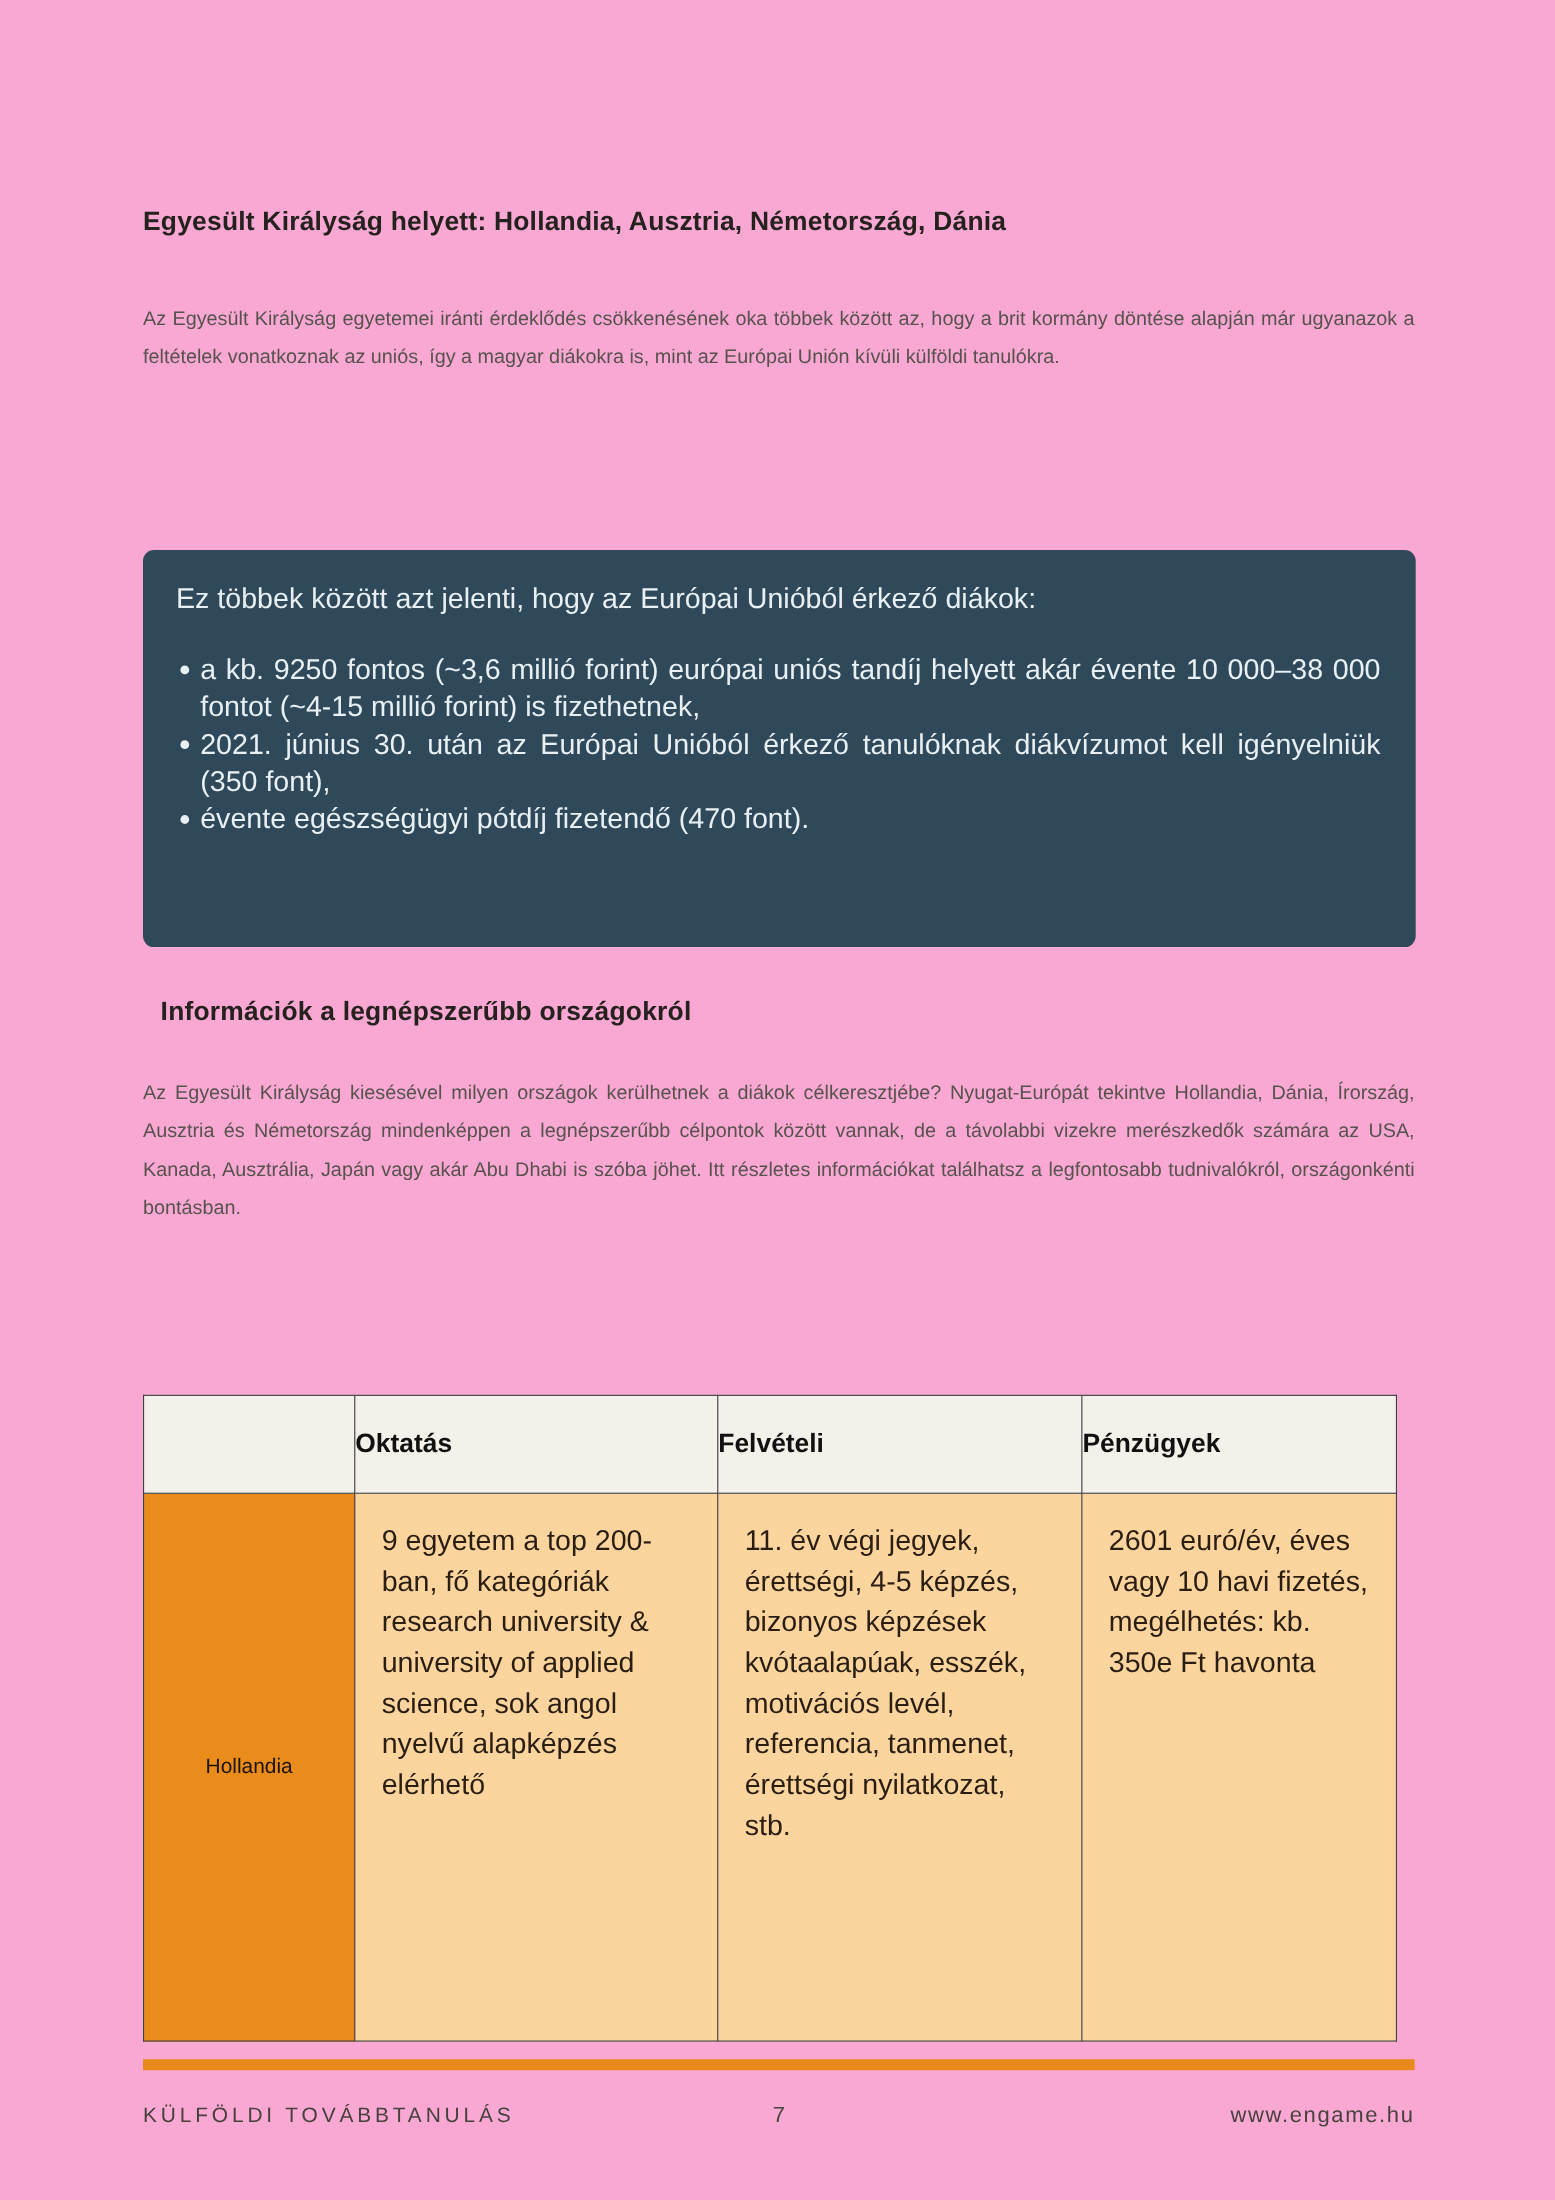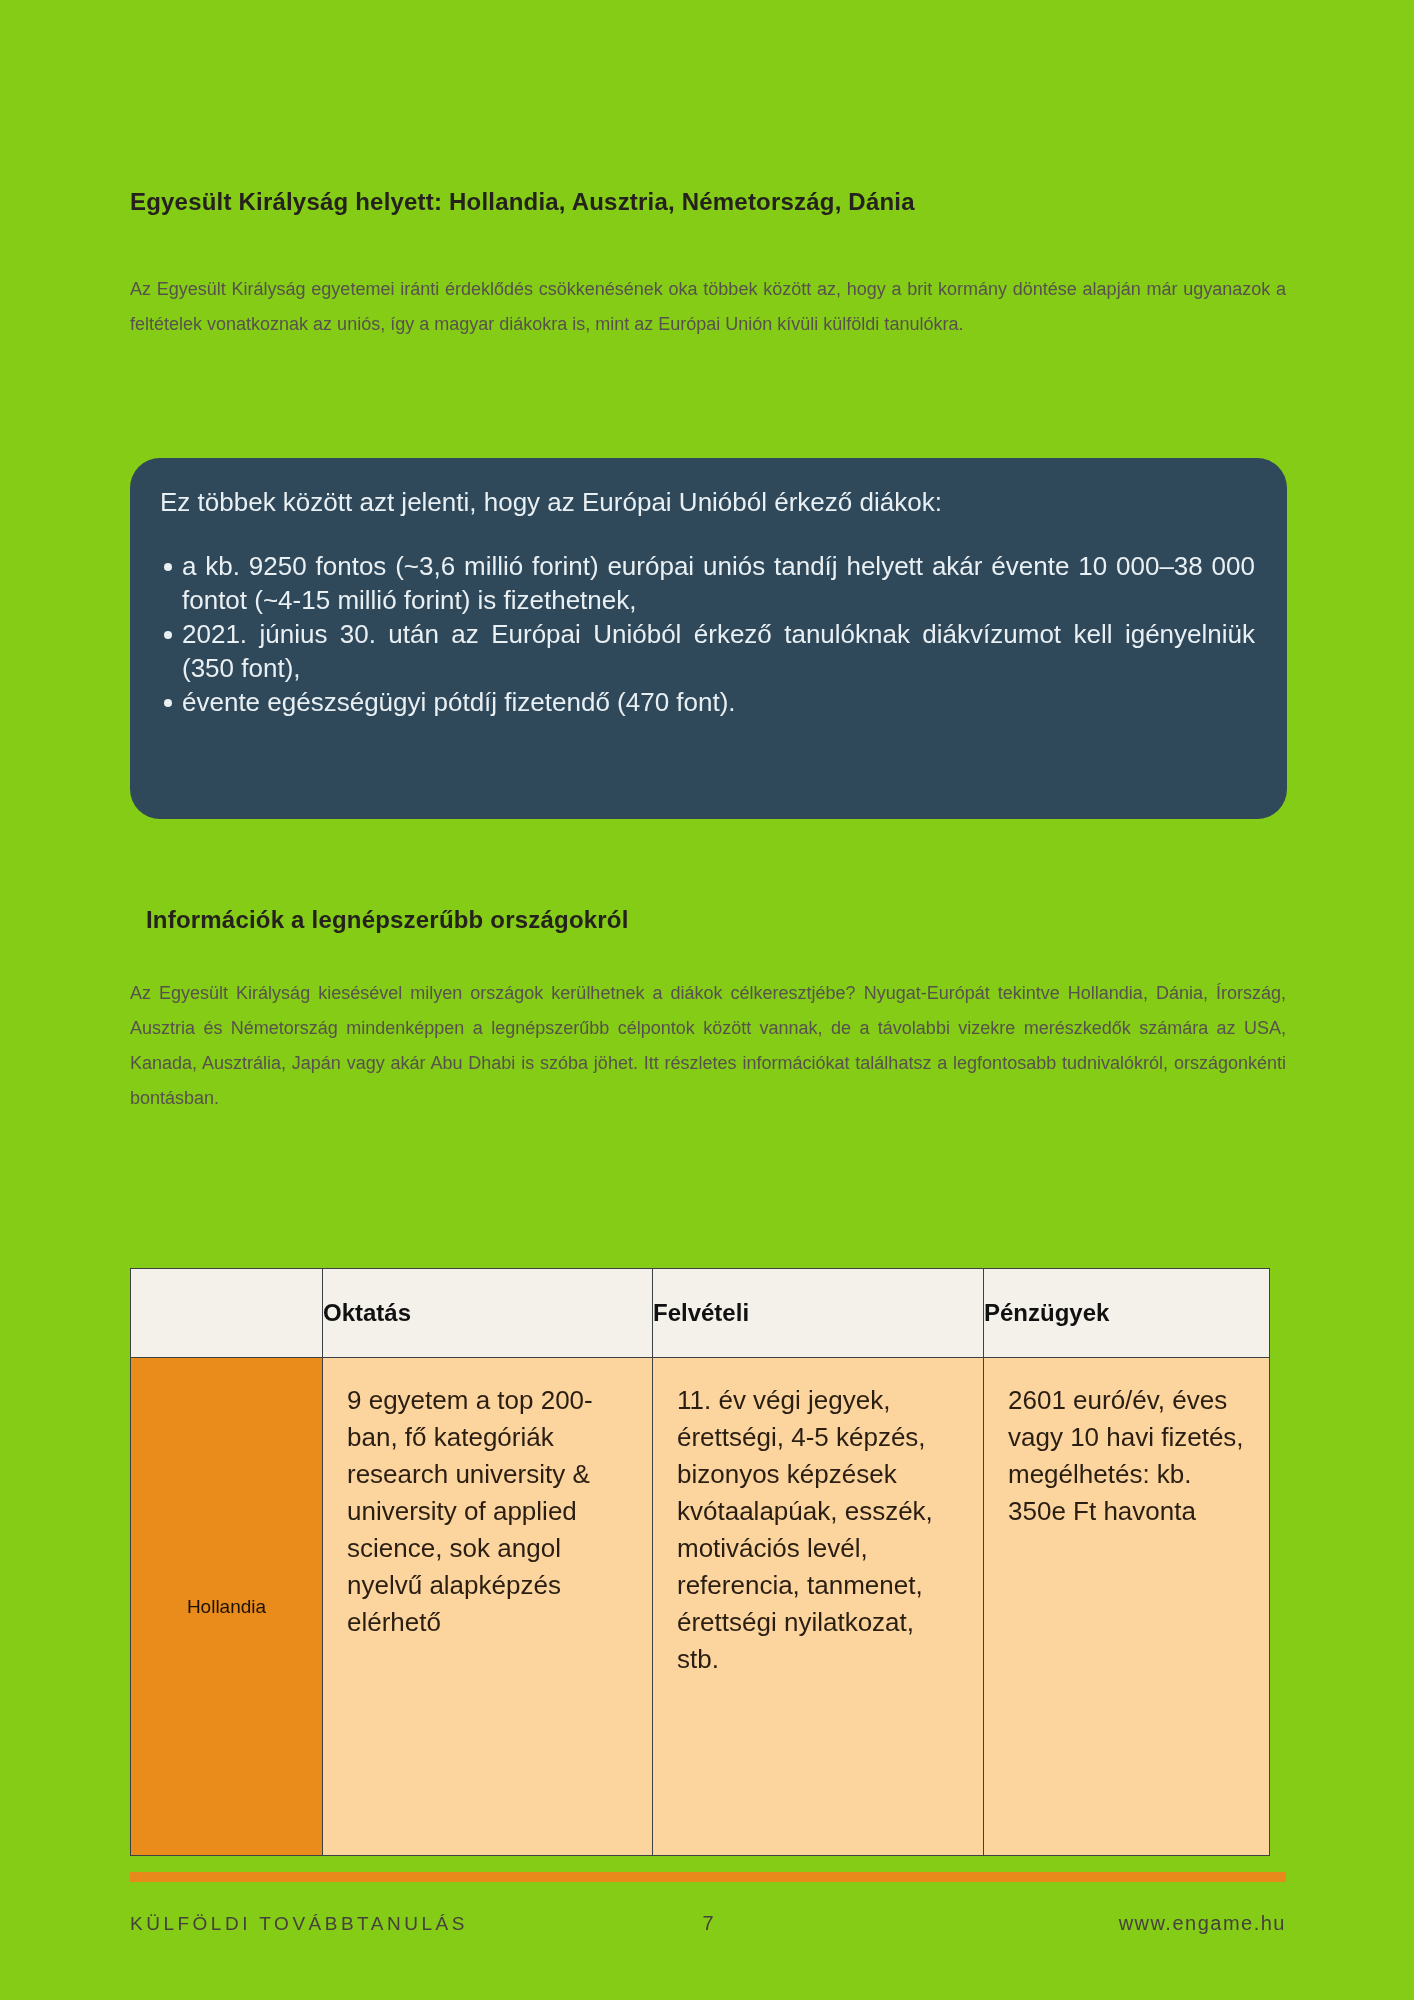--- a/index.html
+++ b/index.html
@@ -6,21 +6,21 @@
   html, body { width: 1414px; height: 2000px; }
   body {
     font-family: "Liberation Sans", "DejaVu Sans", sans-serif;
     background: #F4EFE9;
     position: relative;
     overflow: hidden;
   }
   .page {
     position: absolute;
     inset: 0;
-    background: #84cc16;
+    background: #f9a8d4;
   }
   .h-section {
     position: absolute;
     left: 130px;
     width: 1156px;
     font-size: 24px;
     font-weight: 700;
     color: #25221E;
     letter-spacing: 0.2px;
   }
@@ -33,25 +33,25 @@
     font-size: 18px;
     line-height: 35px;
     color: #57524C;
     text-align: justify;
   }
   #par1 { top: 272px; }
   #par2 { top: 976px; }
   .info-box {
     position: absolute;
     left: 130px;
-    top: 458px;
+    top: 500px;
     width: 1157px;
     min-height: 361px;
     background: #2F485A;
-    border-radius: 30px;
+    border-radius: 10px;
     padding: 27px 32px 30px 30px;
     color: #E9F0F3;
   }
   .info-box-title {
     font-size: 26px;
     line-height: 34px;
     font-weight: 400;
   }
   .info-box ul {
     margin-top: 30px;

